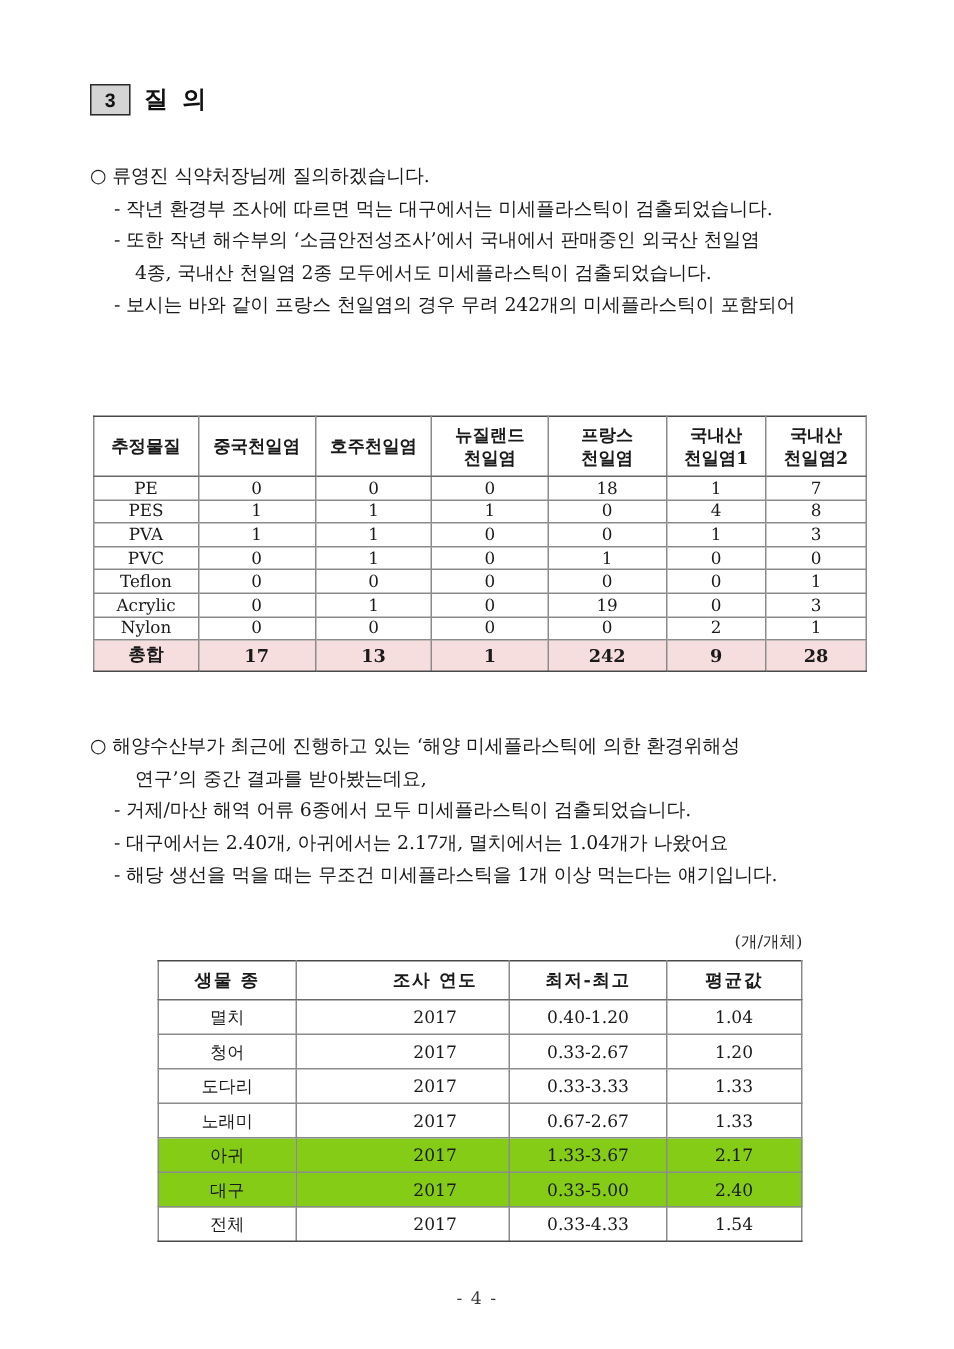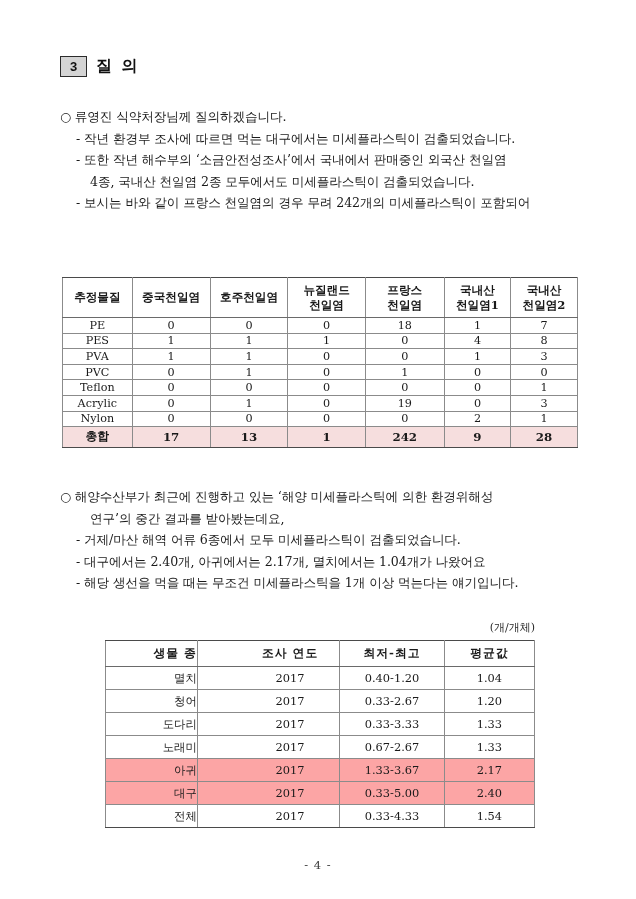--- a/index.html
+++ b/index.html
@@ -151,23 +151,23 @@
     letter-spacing: 1px;
   }
   #tbl-fish tbody td {
     height: 22px;
     font-size: 11.4px;
   }
   #tbl-fish tbody tr:last-child td {
     border-bottom: 1.7px solid #4a4a4a;
   }
   #tbl-fish tr.hl td {
-    background: #fca5a5;
-  }
-  #tbl-fish .f0 { width: 104px; text-align: right; }
+    background: #84cc16;
+  }
+  #tbl-fish .f0 { width: 104px; }
   #tbl-fish .f1 { width: 110px; padding-left: 43px; }
   #tbl-fish .f2 { width: 116px; }
   #tbl-fish .f3 { width: 100px; }
 
   
   .footer {
     position: absolute;
     left: 0;
     top: 858px;
     width: 636px;

